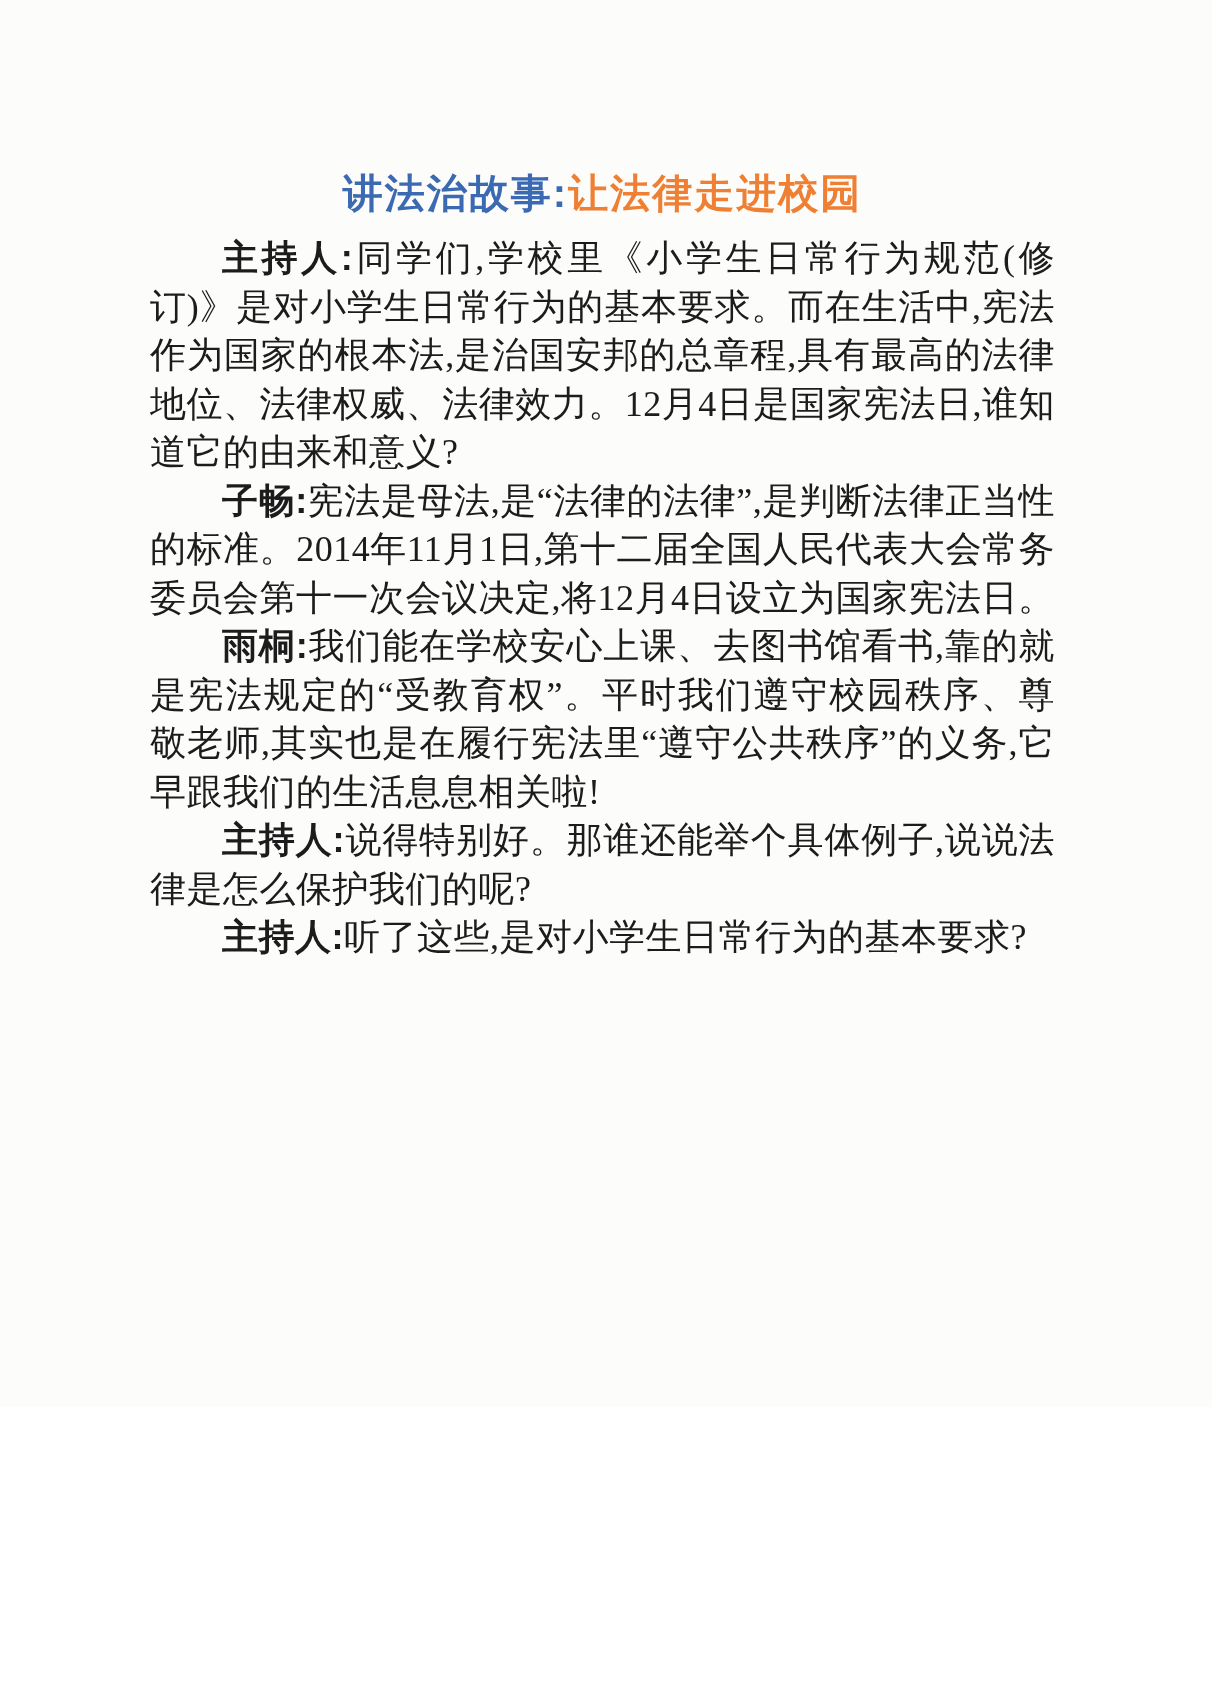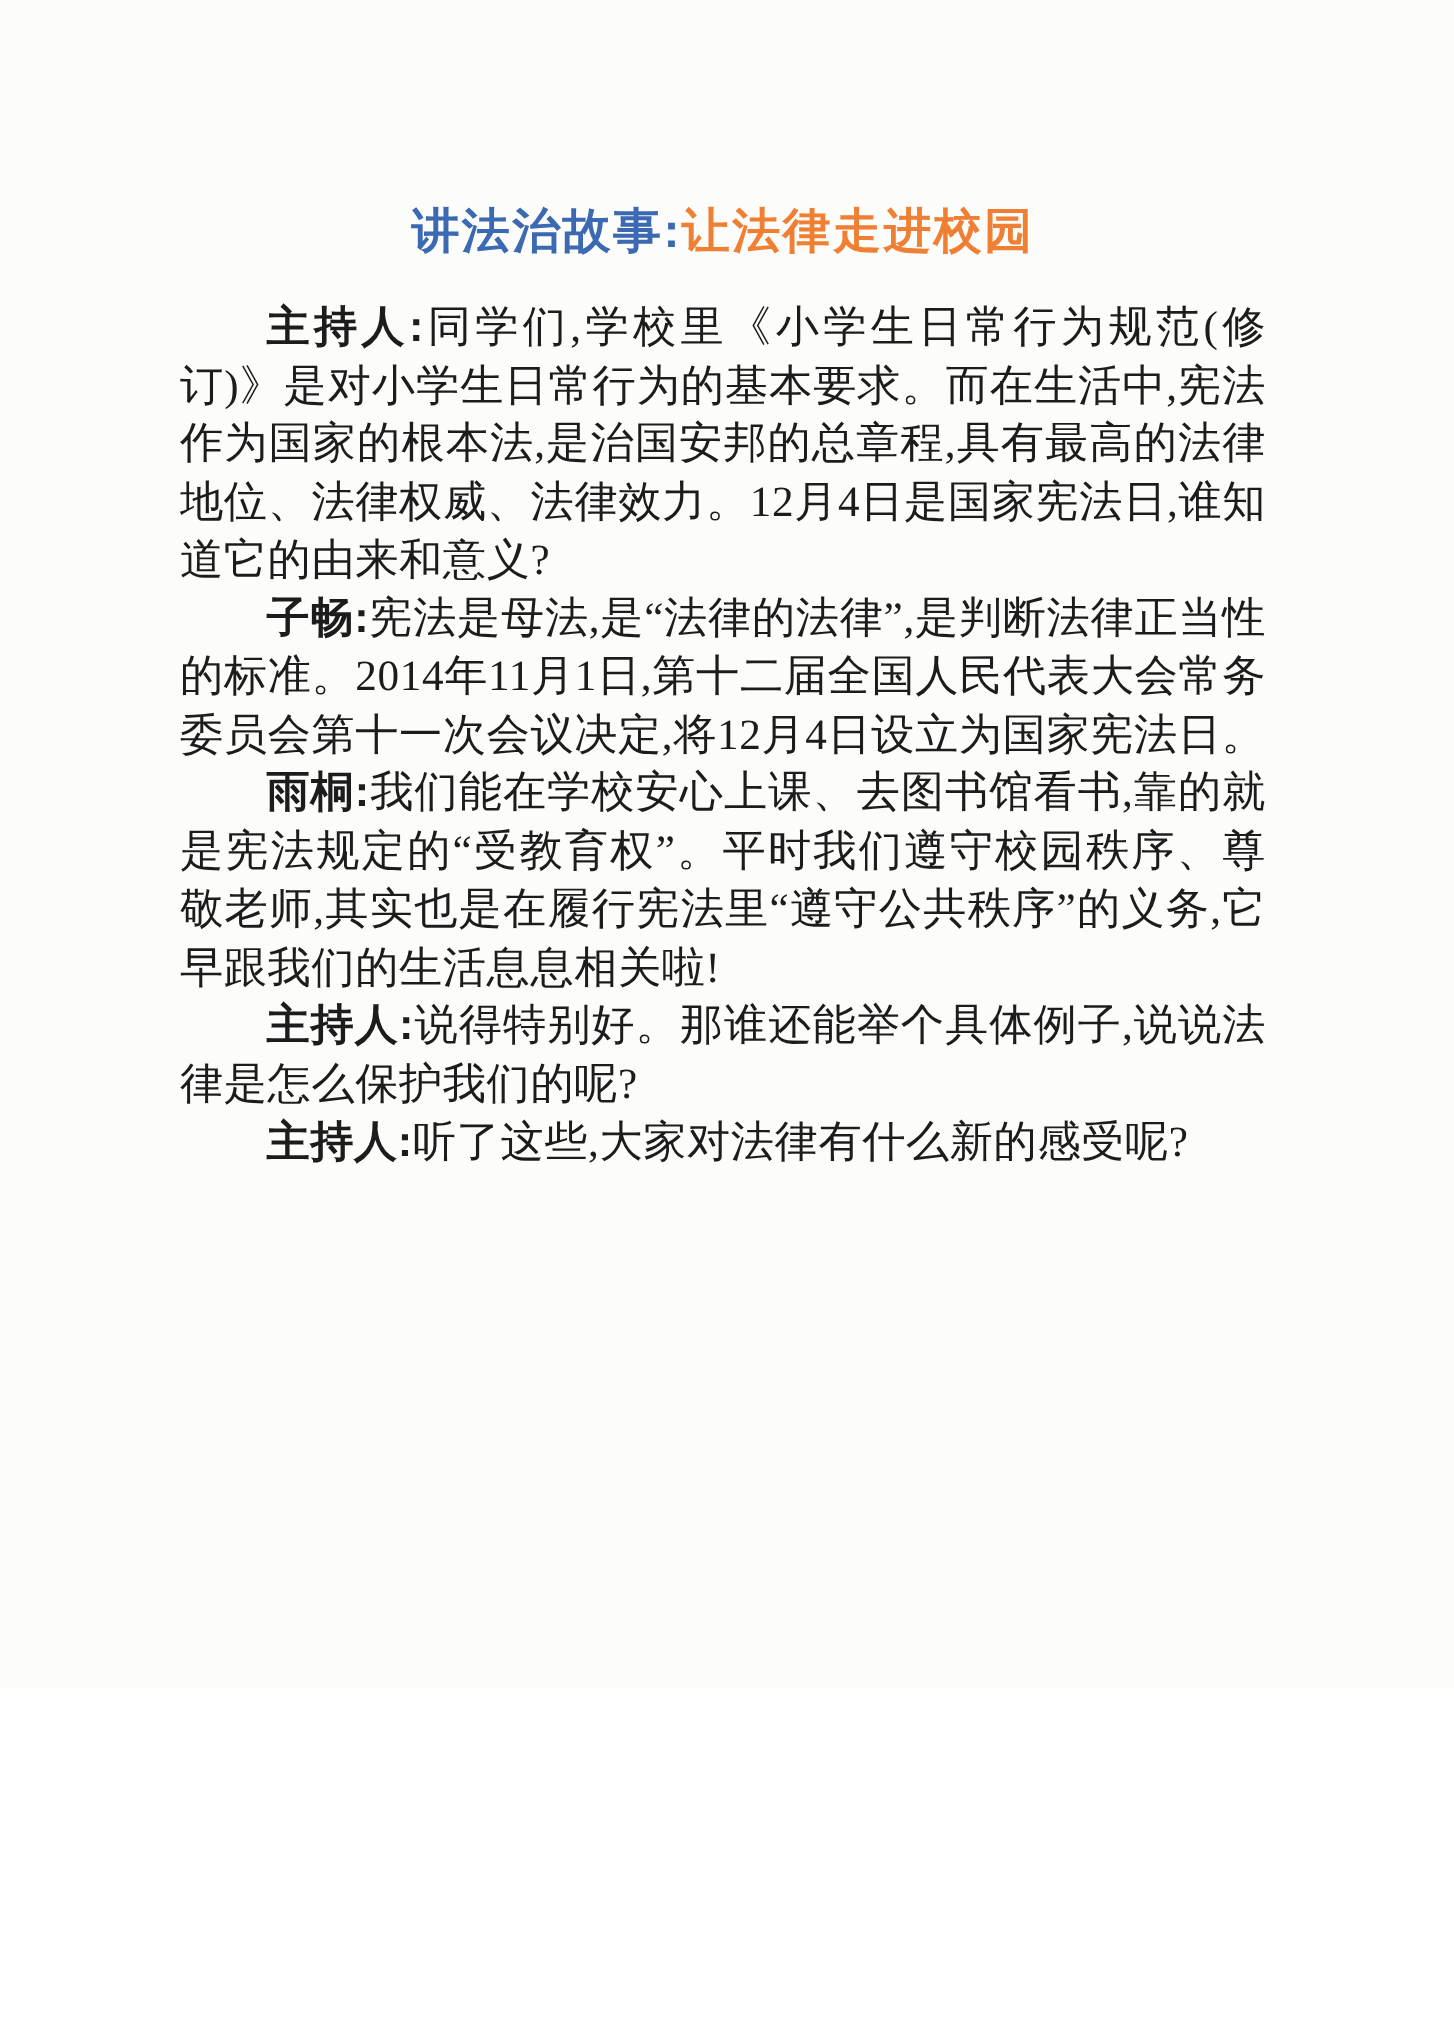--- a/index.html
+++ b/index.html
@@ -20,21 +20,21 @@
     font-weight:700;
     font-size:40px;
     line-height:46px;
     letter-spacing:2px;
     white-space:nowrap;
   }
   .title .blue{color:#3b6ab3;}
   .title .orange{color:#ee7f33;}
   .body{
     position:absolute;
-    top:248px;left:150px;width:905px;
+    top:234px;left:150px;width:905px;
   }
   .body p{
     margin:0;
     font-size:36px;
     line-height:48.5px;
     text-indent:2em;
     text-align:justify;
     text-justify:inter-ideograph;
     letter-spacing:0.5px;
   }
@@ -58,18 +58,18 @@
 
 <div class="page">
 
   <h1 class="title"><span class="blue" style="color: rgb(59, 106, 179);">讲法治故事:</span><span class="orange" style="color: rgb(238, 127, 51);">让法律走进校园</span></h1>
 
   <div class="body">
     <p><span class="speaker">主持人:</span><span>同学们,学校里《小学生日常行为规范(修订)》是对小学生日常行为的基本要求。而在生活中,宪法作为国家的根本法,是治国安邦的总章程,具有最高的法律地位、法律权威、法律效力。12月4日是国家宪法日,谁知道它的由来和意义?</span></p>
     <p><span class="speaker">子畅:</span><span>宪法是母法,是“法律的法律”,是判断法律正当性的标准。2014年11月1日,第十二届全国人民代表大会常务委员会第十一次会议决定,将12月4日设立为国家宪法日。</span></p>
     <p><span class="speaker">雨桐:</span><span>我们能在学校安心上课、去图书馆看书,靠的就是宪法规定的“受教育权”。平时我们遵守校园秩序、尊敬老师,其实也是在履行宪法里“遵守公共秩序”的义务,它早跟我们的生活息息相关啦!</span></p>
     <p><span class="speaker">主持人:</span><span>说得特别好。那谁还能举个具体例子,说说法律是怎么保护我们的呢?</span></p>
-    <p><span class="speaker">主持人:</span><span>听了这些,大家对法律有什么新的感受呢?</span></p>
+    <p><span class="speaker">主持人:</span><span>听了这些,是对小学生日常行为的基本要求?</span></p>
   </div>
 
   <div class="pageno">11</div>
 
 </div>
 
 </body></html>

